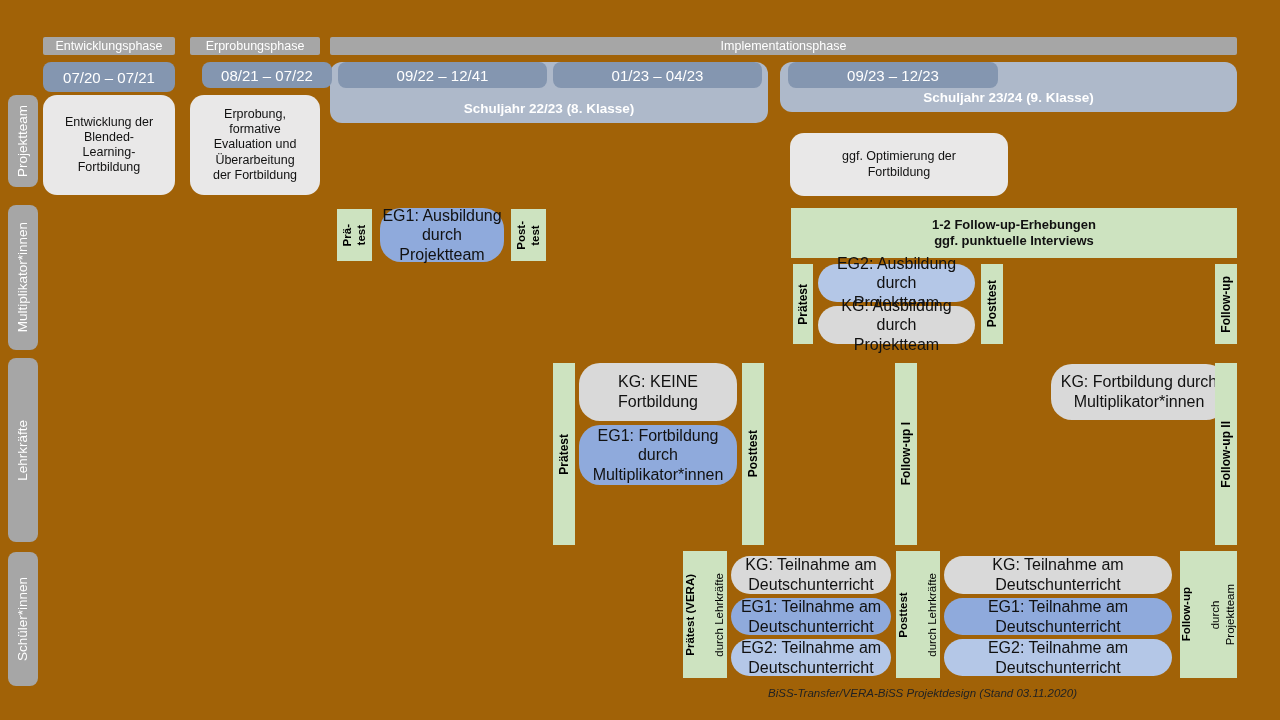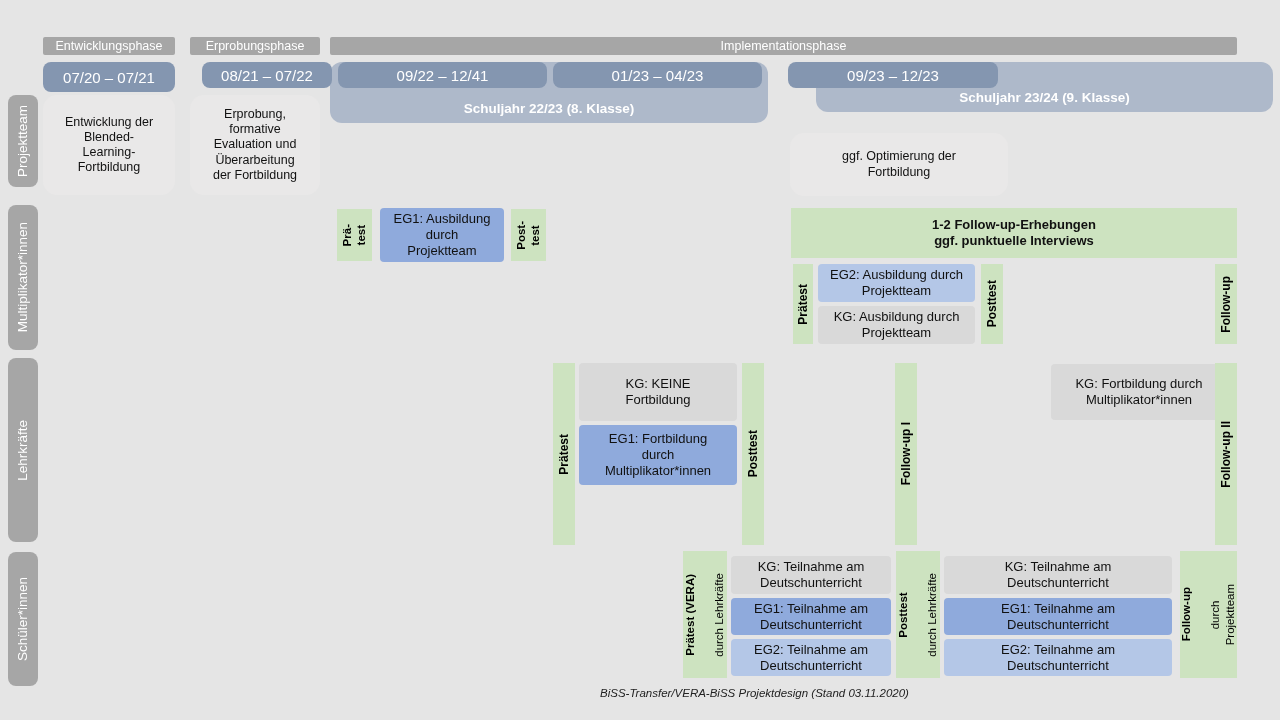--- a/index.html
+++ b/index.html
@@ -1,64 +1,64 @@
 <!DOCTYPE html>
 <html style="--phase_gray: #a6a6a6; --date_blue: #8496b0; --year_blue: #aeb9ca; --light_gray: #e9e8e8; --kg_gray: #d9d9d9; --eg1_blue: #8faadc; --eg2_blue: #b4c7e7; --green: #cde3c0;"><head>
 <meta charset="utf-8">
 <style>
   html,body{margin:0;padding:0;background:#fff;}
-  #stage{position:relative;width:1280px;height:720px;background:#e5e5e5;overflow:hidden;
+  #stage{position:relative;width:1280px;height:720px;background:#a16207;overflow:hidden;
          font-family:"Liberation Sans",sans-serif;color:#111;}
   .abs{position:absolute;box-sizing:border-box;}
   
   .phase{background:var(--phase_gray,#a6a6a6);color:#fff;font-size:12.5px;border-radius:2px;
          display:flex;align-items:center;justify-content:center;}
   
   .date{background:var(--date_blue,#8496b0);color:#fff;font-size:15px;border-radius:8px;
         display:flex;align-items:center;justify-content:center;}
   
   .year{background:var(--year_blue,#aeb9ca);border-radius:12px;}
   .yearlabel{position:absolute;left:0;right:0;bottom:7px;text-align:center;color:#fff;
              font-weight:bold;font-size:13.5px;}
   
-  .box{border-radius:4px;display:flex;align-items:center;justify-content:center;
-       text-align:center;white-space:pre-line;font-size:13px;line-height:1.22;padding:2px;}
+  .box{border-radius:21px;display:flex;align-items:center;justify-content:center;
+       text-align:center;white-space:pre-line;font-size:16px;line-height:1.22;padding:2px;}
   .r14{border-radius:14px;font-size:12.5px;}
   .graylight{background:var(--light_gray,#e9e8e8);}
   .kg{background:var(--kg_gray,#d9d9d9);}
   .eg1{background:var(--eg1_blue,#8faadc);}
   .eg2{background:var(--eg2_blue,#b4c7e7);}
   .greenbox{background:var(--green,#cde3c0);font-weight:bold;font-size:13px;border-radius:0;}
   
   .vbar{background:var(--green,#cde3c0);display:flex;align-items:center;justify-content:center;}
   .vtext{writing-mode:vertical-rl;transform:rotate(180deg);white-space:pre-line;
          text-align:center;font-size:12px;line-height:1.25;color:#000;}
   .vtext.b{font-weight:bold;}
   .vtext.small{font-size:11.5px;}
   .vtext > span{display:block;white-space:pre-line;}
   .vtext > span.b{font-weight:bold;}
   
   .rowbar{background:var(--phase_gray,#a6a6a6);border-radius:8px;left:8px;width:30px;
           display:flex;align-items:center;justify-content:center;}
   .rowbar .vtext{color:#fff;font-size:13.5px;font-weight:400;}
-  .caption{font-style:italic;font-size:11.5px;color:#222;text-align:left;}
+  .caption{font-style:italic;font-size:11.5px;color:#222;text-align:center;}
 </style>
 </head>
 <body>
 
 <div id="stage">
 
   <div class="abs phase" style="left:43px;top:37px;width:132px;height:18px">Entwicklungsphase</div>
   <div class="abs phase" style="left:190px;top:37px;width:130px;height:18px">Erprobungsphase</div>
   <div class="abs phase" style="left:330px;top:37px;width:907px;height:18px">Implementationsphase</div>
 
   <div class="abs year" style="left:330px;top:62px;width:438px;height:61px">
     <span class="yearlabel">Schuljahr 22/23 (8. Klasse)</span>
   </div>
-  <div class="abs year" style="left:816px;top:62px;width:457px;height:50px">
+  <div class="abs year" style="left:780px;top:62px;width:457px;height:50px">
     <span class="yearlabel">Schuljahr 23/24 (9. Klasse)</span>
   </div>
 
   <div class="abs date" style="left:43px;top:62px;width:132px;height:30px">07/20 – 07/21</div>
   <div class="abs date" style="left:202px;top:62px;width:130px;height:26px">08/21 – 07/22</div>
   <div class="abs date" style="left:338px;top:62px;width:209px;height:26px">09/22 – 12/41</div>
   <div class="abs date" style="left:553px;top:62px;width:209px;height:26px">01/23 – 04/23</div>
   <div class="abs date" style="left:788px;top:62px;width:210px;height:26px">09/23 – 12/23</div>
 
   <div class="abs rowbar" style="top:95px;height:92px">

